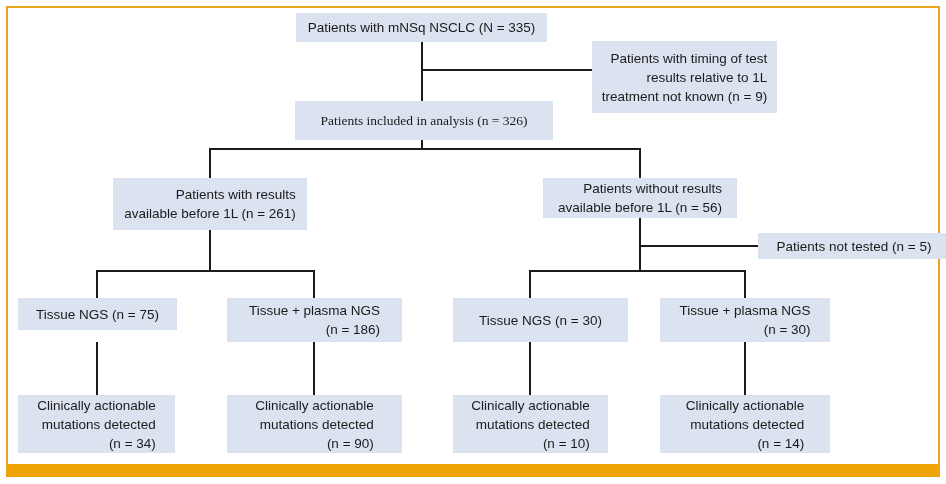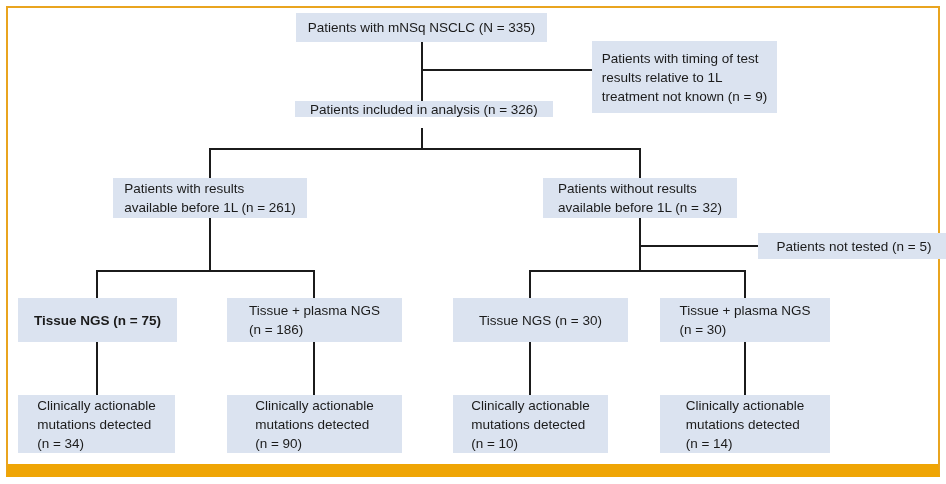--- a/index.html
+++ b/index.html
@@ -16,38 +16,38 @@
     box-sizing:border-box;
     border-top:2px solid var(--frame-border,#e9a41f);
     border-left:2px solid var(--frame-border,#e9a41f);
     border-right:2px solid var(--frame-border,#e9a41f);
     border-bottom:13px solid var(--bottom-bar,#efa505);
   }
   .node{
     position:absolute;
     background:var(--box-fill,#dbe3f0);
     display:flex;align-items:center;justify-content:center;
-    text-align:left;
+    text-align:right;
     font-size:13.5px;line-height:19px;
     white-space:pre-line;
     box-sizing:border-box;
     padding:0 4px;
   }
   .line{position:absolute;background:var(--line-color,#1b1b1b);}
   .vline{width:1.5px;}
   .hline{height:1.5px;}
 
   
   .n-root{left:296px;top:13px;width:251px;height:29px;}
   .n-excluded{left:592px;top:41px;width:185px;height:72px;}
-  .n-analysis{left:295px;top:101px;width:258px;height:16px;}
-  .n-with{left:113px;top:178px;width:194px;height:40px;}
+  .n-analysis{left:295px;top:101px;width:258px;height:39px;font-family:Liberation Serif, serif;}
+  .n-with{left:113px;top:178px;width:194px;height:52px;}
   .n-without{left:543px;top:178px;width:194px;height:40px;}
   .n-nottested{left:758px;top:233px;width:192px;height:26px;}
-  .n-t75{left:18px;top:298px;width:159px;height:44px;font-weight:bold;}
+  .n-t75{left:18px;top:298px;width:159px;height:32px;}
   .n-tp186{left:227px;top:298px;width:175px;height:44px;}
   .n-t30{left:453px;top:298px;width:175px;height:44px;}
   .n-tp30{left:660px;top:298px;width:170px;height:44px;}
   .n-a34{left:18px;top:395px;width:157px;height:58px;}
   .n-a90{left:227px;top:395px;width:175px;height:58px;}
   .n-a10{left:453px;top:395px;width:155px;height:58px;}
   .n-a14{left:660px;top:395px;width:170px;height:58px;}
 
   
   .v-root{left:421px;top:42px;height:59px;}
@@ -98,21 +98,21 @@
   <div class="line vline v-tp30-a"></div>
 
   <div class="node n-root">Patients with mNSq NSCLC (N = 335)</div>
   <div class="node n-excluded">Patients with timing of test
 results relative to 1L
 treatment not known (n = 9)</div>
   <div class="node n-analysis">Patients included in analysis (n = 326)</div>
   <div class="node n-with">Patients with results
 available before 1L (n = 261)</div>
   <div class="node n-without">Patients without results
-available before 1L (n = 32)</div>
+available before 1L (n = 56)</div>
   <div class="node n-nottested">Patients not tested (n = 5)</div>
   <div class="node n-t75">Tissue NGS (n = 75)</div>
   <div class="node n-tp186">Tissue + plasma NGS
 (n = 186)</div>
   <div class="node n-t30">Tissue NGS (n = 30)</div>
   <div class="node n-tp30">Tissue + plasma NGS
 (n = 30)</div>
   <div class="node n-a34">Clinically actionable
 mutations detected
 (n = 34)</div>

